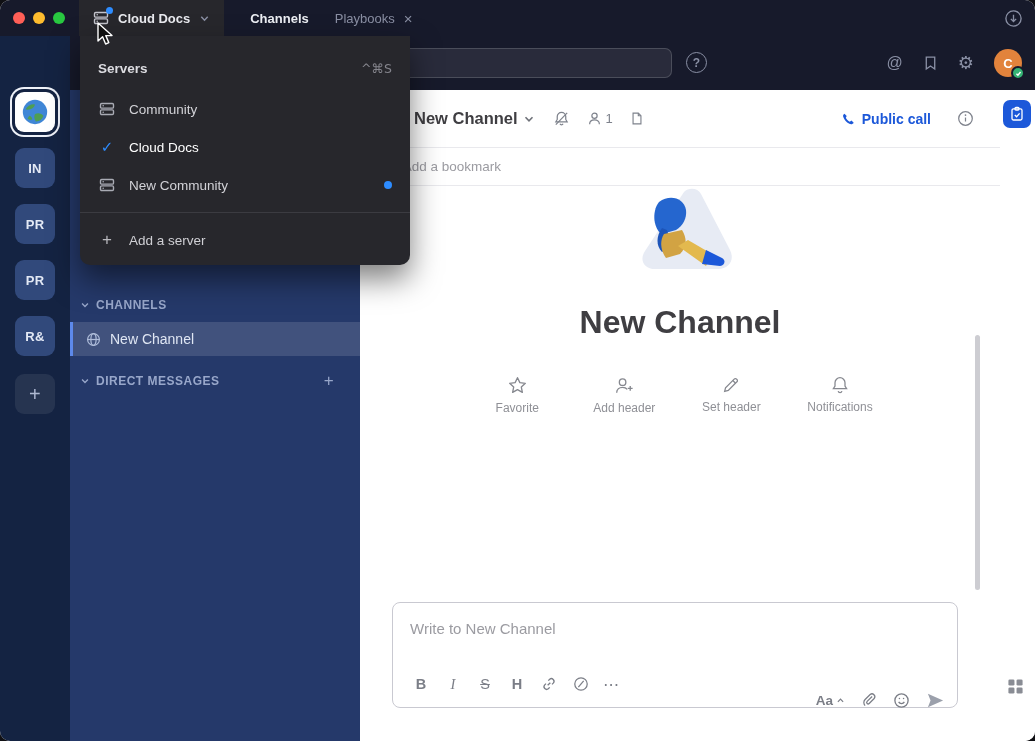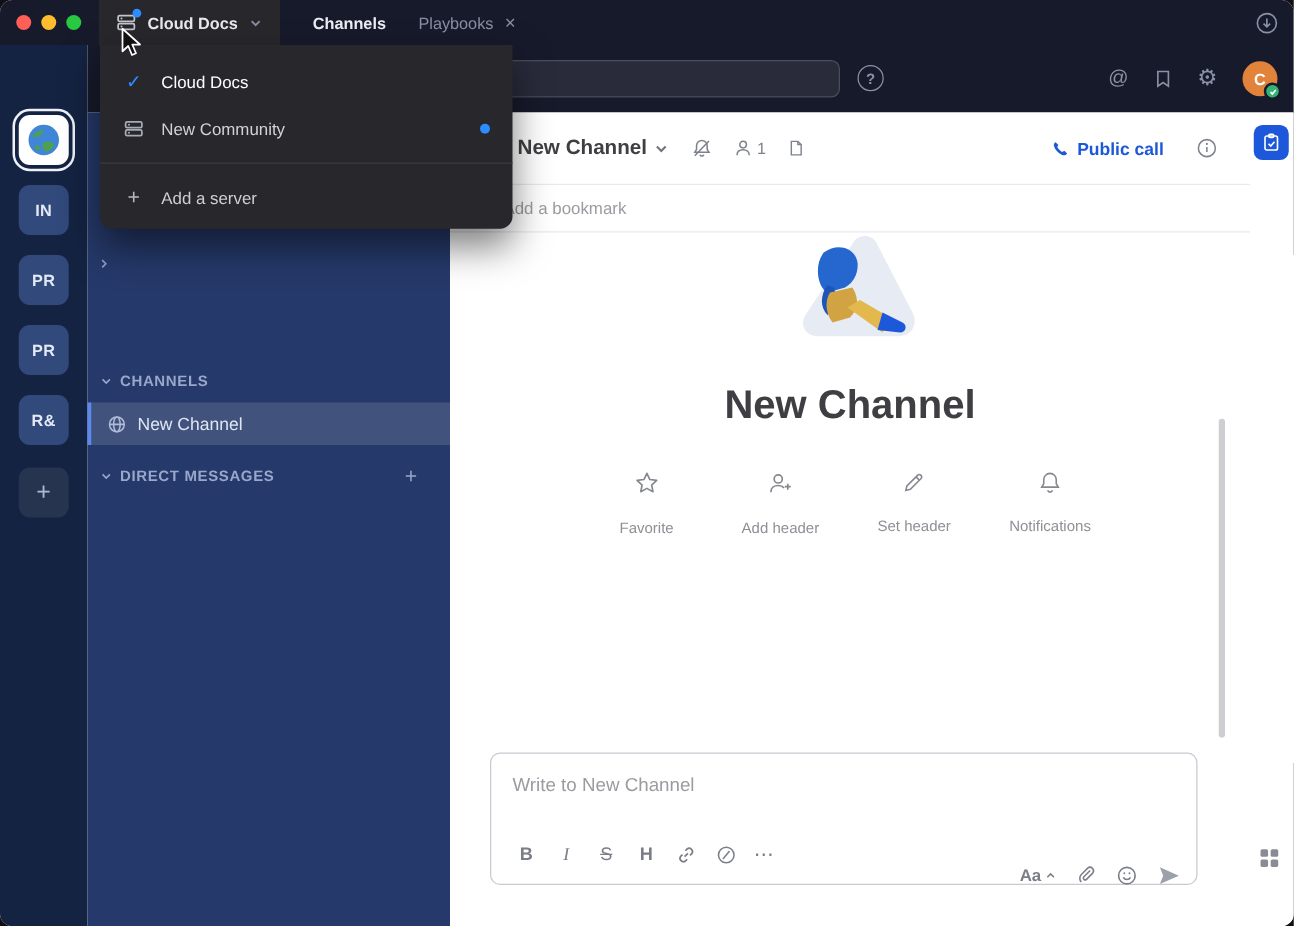--- a/index.html
+++ b/index.html
@@ -59,21 +59,21 @@
   .ch-info{ margin-left:26px; display:flex; }
   .bookmark-bar{ height:38px; border-bottom:1px solid #e9e9ed; display:flex; align-items:center; gap:8px; padding-left:26px; color:#9b9ba1; font-size:13.5px; }
   .bm-plus{ font-size:15px; }
 
   .intro{ text-align:center; }
   .illustration{ margin-top:2px; }
   .intro-title{ font-size:32px; font-weight:700; color:#3f3e42; margin:12px 0 0; }
   .intro-meta{ margin-top:22px; display:flex; justify-content:center; align-items:center; gap:6px; color:#909095; font-size:12.5px; }
   .intro-body{ margin:20px auto 0; max-width:540px; font-size:15px; line-height:1.5; color:#45444c; }
   .intro-actions{ margin-top:34px; display:flex; justify-content:center; gap:46px; }
-  .action{ display:flex; flex-direction:column; align-items:center; gap:18px; color:#8f9096; font-size:12px; min-width:60px; }
+  .action{ display:flex; flex-direction:column; align-items:center; gap:5px; color:#8f9096; font-size:12px; min-width:60px; }
 
   .composer{ position:absolute; left:32px; top:512px; width:566px; height:106px; border:1px solid #c9c9d1; border-radius:8px; background:#fff; }
   .composer-placeholder{ position:absolute; left:17px; top:17px; font-size:15px; color:#9b9ba1; }
   .composer-toolbar{ position:absolute; left:14px; right:12px; bottom:8px; height:30px; display:flex; align-items:center; }
   .fmt-group{ display:flex; align-items:center; gap:4px; }
   .fmt-btn{ width:28px; height:26px; display:flex; align-items:center; justify-content:center; color:#7b7e87; font-size:14.5px; border-radius:4px; }
   .fmt-b{ font-weight:700; }
   .fmt-i{ font-style:italic; font-family:"Liberation Serif","DejaVu Serif",serif; }
   .fmt-s{ text-decoration:line-through; }
   .fmt-h{ font-weight:600; }
@@ -384,33 +384,48 @@
       <svg viewBox="0 0 18 18" width="17" height="17" fill="#898c94">
         <rect x="1.5" y="1.5" width="6.4" height="6.4" rx="1.4"></rect>
           <rect x="10.1" y="1.5" width="6.4" height="6.4" rx="1.4"></rect>
         <rect x="1.5" y="10.1" width="6.4" height="6.4" rx="1.4"></rect>
           <rect x="10.1" y="10.1" width="6.4" height="6.4" rx="1.4"></rect>
       </svg>
     </span>
   </div>
 
   <div class="dropdown">
-    <div class="menu-item sel">
-      <span class="check">✓</span>
-      <span>Cloud Docs</span>
+    <div class="menu-title">
+      <span class="menu-title-label">Servers</span>
+      <span class="menu-shortcut">^⌘S</span>
     </div>
     <div class="menu-item">
       <span class="icon18">
         <svg viewBox="0 0 16 16" width="16" height="16" fill="none" stroke="#a9abb4" stroke-width="1.4">
           <rect x="1.5" y="2.5" width="13" height="4.6" rx="1.2"></rect>
             <rect x="1.5" y="8.9" width="13" height="4.6" rx="1.2"></rect>
           <circle cx="4.2" cy="4.8" r="0.8" fill="#a9abb4" stroke="none"></circle>
             <circle cx="4.2" cy="11.2" r="0.8" fill="#a9abb4" stroke="none"></circle>
         </svg>
       </span>
+      <span>Community</span>
+    </div>
+    <div class="menu-item sel">
+      <span class="check">✓</span>
+      <span>Cloud Docs</span>
+    </div>
+    <div class="menu-item">
+      <span class="icon18">
+        <svg viewBox="0 0 16 16" width="16" height="16" fill="none" stroke="#a9abb4" stroke-width="1.4">
+          <rect x="1.5" y="2.5" width="13" height="4.6" rx="1.2"></rect>
+            <rect x="1.5" y="8.9" width="13" height="4.6" rx="1.2"></rect>
+          <circle cx="4.2" cy="4.8" r="0.8" fill="#a9abb4" stroke="none"></circle>
+            <circle cx="4.2" cy="11.2" r="0.8" fill="#a9abb4" stroke="none"></circle>
+        </svg>
+      </span>
       <span>New Community</span>
       <span class="menu-dot"></span>
     </div>
     <div class="menu-divider"></div>
     <div class="menu-add">
       <span class="plus">+</span>
       <span>Add a server</span>
     </div>
   </div>
 

